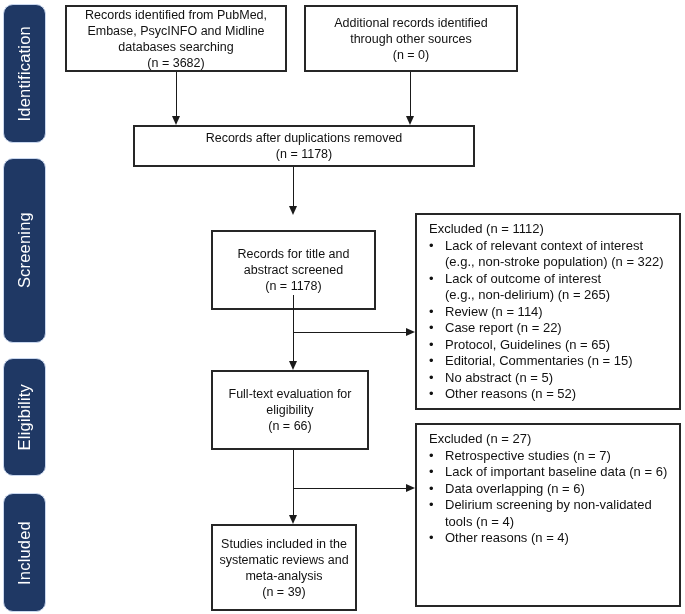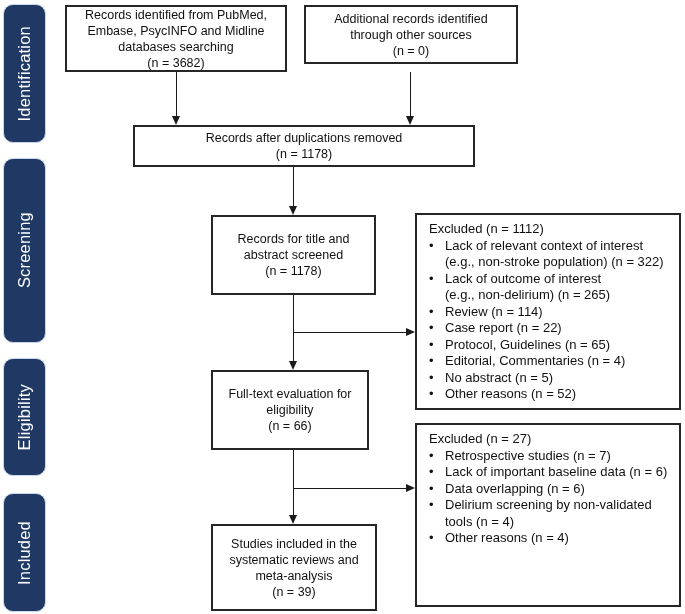--- a/index.html
+++ b/index.html
@@ -93,51 +93,51 @@
   </div>
   <div class="stage" style="top:493px;height:119px;">
     <span>Included</span>
   </div>
 
   <div class="box" style="left:65px;top:5px;width:222px;height:67px;">Records identified from PubMed,
 Embase, PsycINFO and Midline
 databases searching
 (n = 3682)</div>
 
-  <div class="box" style="left:304px;top:5px;width:214px;height:59px;">Additional records identified
+  <div class="box" style="left:304px;top:5px;width:214px;height:67px;">Additional records identified
 through other sources
 (n = 0)</div>
 
   <div class="box" style="left:133px;top:125px;width:342px;height:42px;">Records after duplications removed
 (n = 1178)</div>
 
-  <div class="box" style="left:211px;top:215px;width:165px;height:80px;">Records for title and
+  <div class="box" style="left:211px;top:230px;width:165px;height:80px;">Records for title and
 abstract screened
 (n = 1178)</div>
 
   <div class="box" style="left:211px;top:370px;width:158px;height:80px;">Full-text evaluation for
 eligibility
 (n = 66)</div>
 
-  <div class="box" style="left:211px;top:524px;width:166px;height:87px;">Studies included in the
+  <div class="box" style="left:211px;top:524px;width:146px;height:87px;">Studies included in the
 systematic reviews and
 meta-analysis
 (n = 39)</div>
 
   <div class="box excl" style="left:415px;top:213px;width:266px;height:197px;">
     <div class="excl-title">Excluded (n = 1112)</div>
     <ul class="excl-list">
       <li>Lack of relevant context of interest
 (e.g., non-stroke population) (n = 322)</li>
       <li>Lack of outcome of interest
 (e.g., non-delirium) (n = 265)</li>
       <li>Review (n = 114)</li>
       <li>Case report (n = 22)</li>
       <li>Protocol, Guidelines (n = 65)</li>
-      <li>Editorial, Commentaries (n = 4)</li>
+      <li>Editorial, Commentaries (n = 15)</li>
       <li>No abstract (n = 5)</li>
       <li>Other reasons (n = 52)</li>
     </ul>
   </div>
 
   <div class="box excl" style="left:415px;top:423px;width:266px;height:184px;">
     <div class="excl-title">Excluded (n = 27)</div>
     <ul class="excl-list">
       <li>Retrospective studies (n = 7)</li>
       <li>Lack of important baseline data (n = 6)</li>

